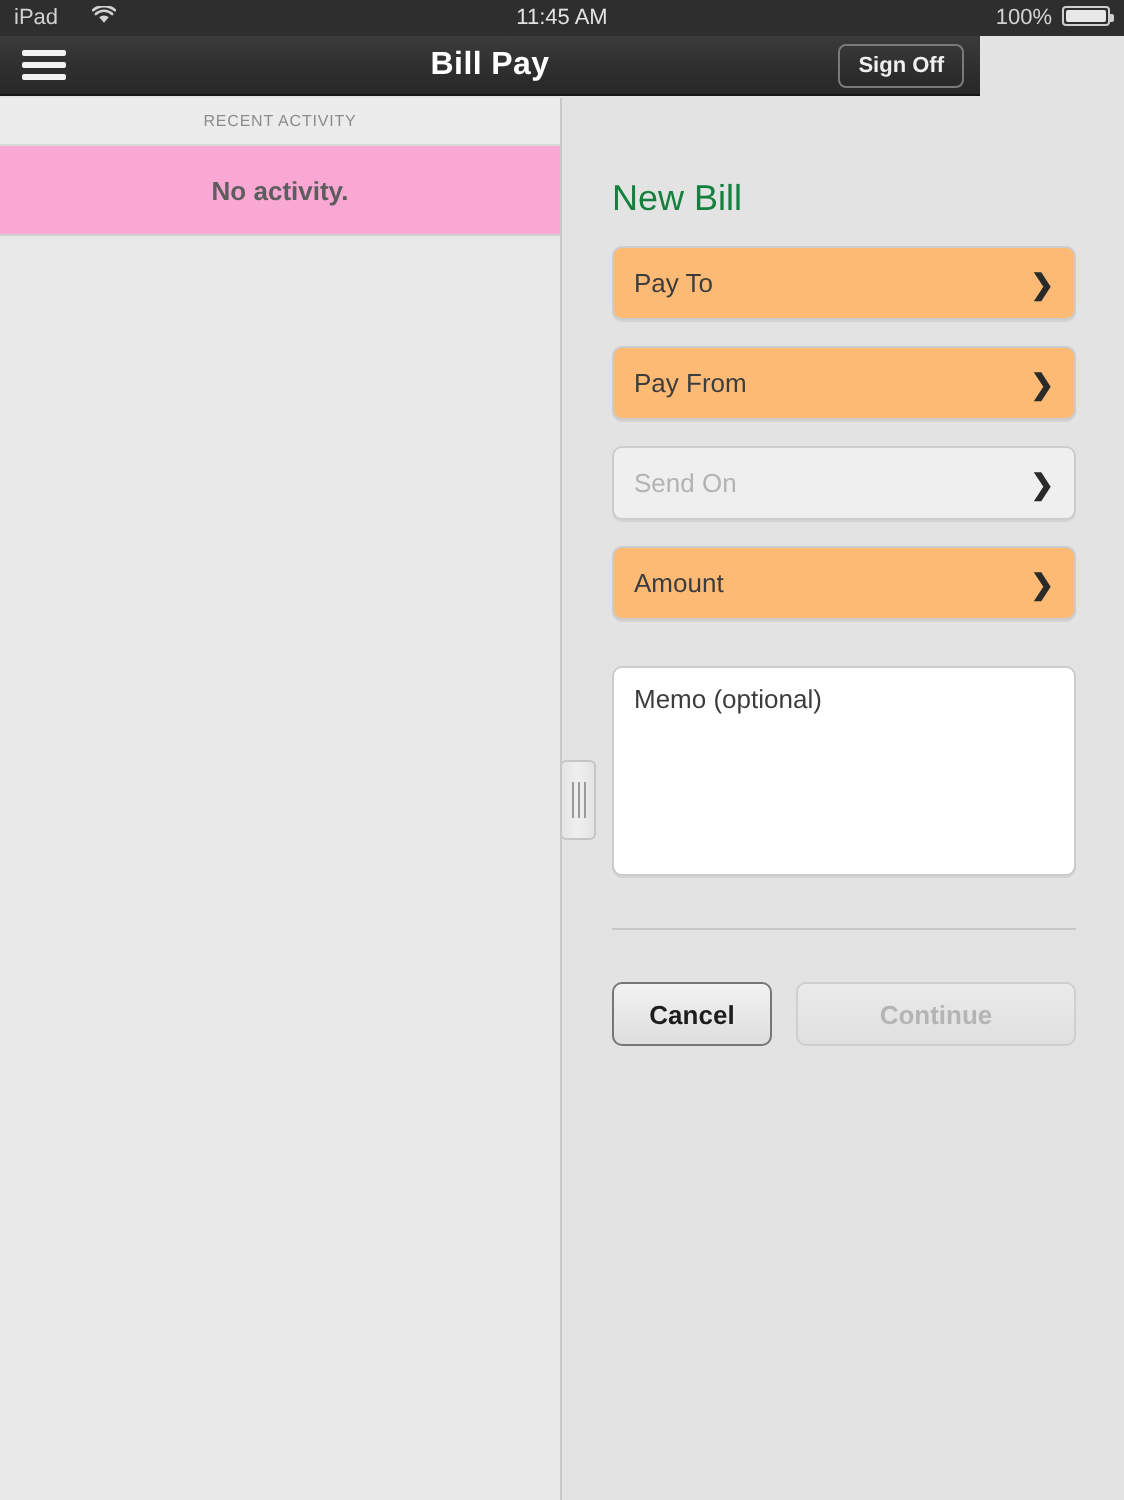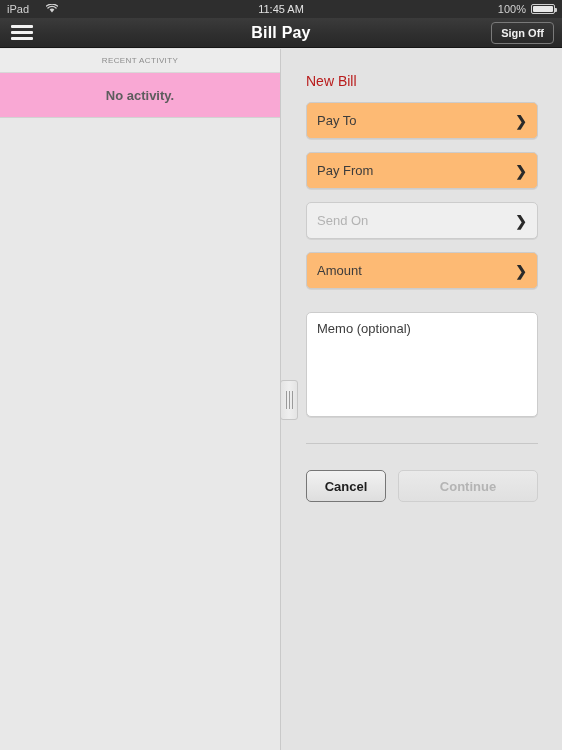--- a/index.html
+++ b/index.html
@@ -37,21 +37,20 @@
     position: absolute;
     left: 0; right: 0;
     text-align: center;
     font-size: 11px;
     color: #e2e2e2;
     pointer-events: none;
   }
   .sb-right {
     margin-left: auto;
     display: flex;
-    align-items: center;
     gap: 5px;
     font-size: 11px;
     z-index: 2;
   }
   .wifi-icon { display: block; }
   .battery {
     width: 24px; height: 10px;
     border: 1px solid #cfcfcf;
     border-radius: 2px;
     position: relative;
@@ -70,21 +69,21 @@
     height: 100%;
     width: 100%;
     background: #e8e8e8;
     border-radius: 1px;
   }
 
   
   .navbar {
     position: absolute;
     top: 18px; left: 0;
-    width: 562px;
+    width: 490px;
     height: 30px;
     background: linear-gradient(to bottom, #3b3b3b 0%, #303030 50%, #272727 100%);
     border-bottom: 1px solid #161616;
     display: flex;
     align-items: center;
   }
   .hamburger {
     position: absolute;
     left: 8px;
     width: 28px; height: 24px;
@@ -188,23 +187,23 @@
   .detail {
     position: absolute;
     top: 49px; left: 282px;
     width: 280px;
     height: 701px;
     background: #e3e3e3;
     padding: 0 24px;
     overflow: hidden;
   }
   .detail-title {
-    margin-top: 24px;
-    font-size: 14px;
-    color: #b91c1c;
+    margin-top: 40px;
+    font-size: 18px;
+    color: #15803d;
   }
 
   .field {
     margin-top: 13px;
     height: 37px;
     background: #fdba74;
     border: 1px solid #cccccc;
     border-radius: 5px;
     box-shadow: 0 1px 0 rgba(0,0,0,.07);
     display: flex;

